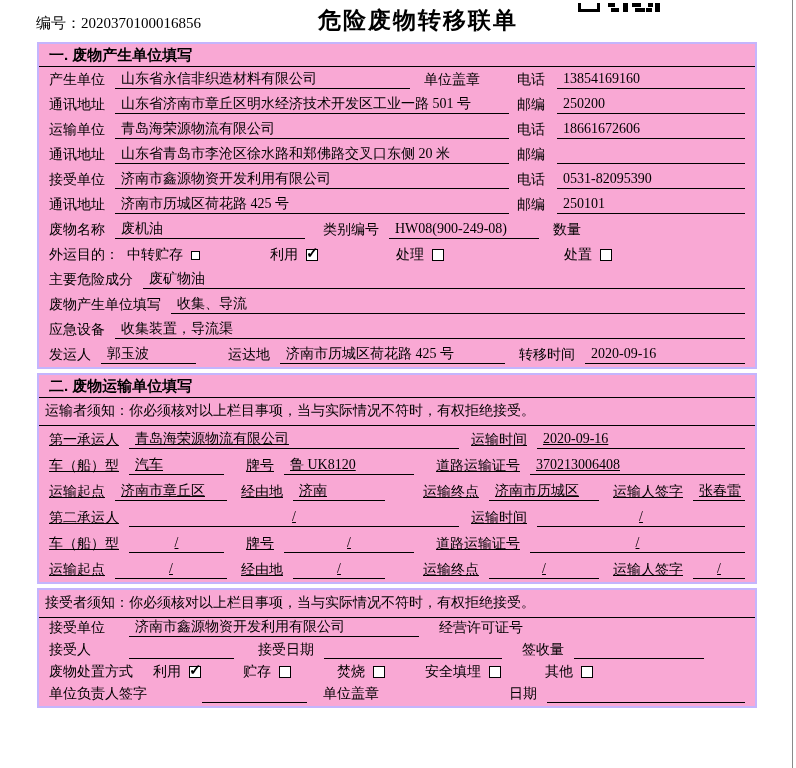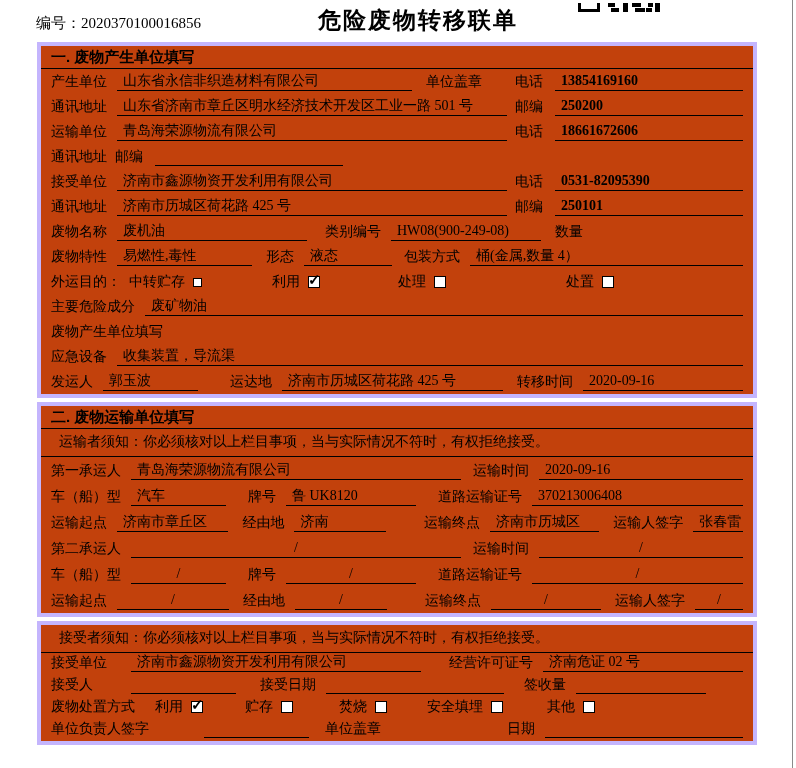--- a/index.html
+++ b/index.html
@@ -13,40 +13,40 @@
   .doc-no { position: absolute; left: 36px; top: 14px; font-size: 15px; white-space: nowrap; }
   .main-title {
     position: absolute; left: 80px; right: 40px; top: 5px; text-align: center;
     font-size: 23px; font-weight: bold; letter-spacing: 2px;
     font-family: "Liberation Sans", "DejaVu Sans", sans-serif;
   }
   .qr { position: absolute; left: 578px; top: 0; }
   .page-edge { position: absolute; right: 3px; top: 0; bottom: 0; width: 1px; background: #8a8a8a; }
 
   .form { position: absolute; left: 37px; top: 42px; width: 720px; }
-  .box { border: 4px solid #c4b5fd; margin-bottom: 4px; background: #c2410c; }
+  .box { border: 2px solid #c4b5fd; margin-bottom: 4px; background: #f9a8d4; }
   .sec-title {
     font-family: "Liberation Sans", "DejaVu Sans", sans-serif;
     font-weight: bold; font-size: 15px; padding: 2px 0 2px 10px;
     border-bottom: 1px solid #000; line-height: 18px;
   }
-  .notice { padding: 4px 0 5px 18px; border-bottom: 1px solid #000; }
+  .notice { padding: 4px 0 5px 6px; border-bottom: 1px solid #000; }
   .row { display: flex; align-items: flex-end; height: 25px; padding: 0 10px 3px 10px; }
-  #s2 .row { height: 26px; }
+  #s2 .row { height: 26px; text-decoration: underline; }
   #s3 .row { height: 22px; }
   .lbl, .rlbl { white-space: nowrap; }
   .u {
     display: inline-block; border-bottom: 1px solid #000; white-space: nowrap;
     min-height: 18px; padding: 0 2px 0 6px; margin-left: 10px; overflow: hidden;
   }
   .u.ctr { text-align: center; padding: 0; }
   .fill { flex: 1 1 auto; min-width: 0; }
   .rgrp { display: flex; align-items: flex-end; width: 228px; flex: none; margin-left: 8px; }
   .rlbl { margin-right: 2px; }
-  .rgrp .u { flex: 1 1 auto; font-weight: bold; }
+  .rgrp .u { flex: 1 1 auto; }
   .opt { display: flex; align-items: center; white-space: nowrap; }
   .cb {
     display: inline-block; width: 12px; height: 12px; border: 1px solid #000;
     margin-left: 8px; position: relative; flex: none; background: #fff;
   }
   .cb.sm { width: 9px; height: 9px; }
   .cb[data-checked="true"]::after {
     content: "\2713"; position: absolute; left: -1px; top: -6px;
     font-size: 15px; font-weight: bold;
   }
@@ -107,20 +107,21 @@
       <span class="lbl">运输单位</span>
       <span class="u fill">青岛海荣源物流有限公司</span>
       <span class="rgrp">
         <span class="rlbl">电话</span>
         <span class="u">18661672606</span>
       </span>
     </div>
 
     <div class="row">
       <span class="lbl">通讯地址</span>
+      <span class="u fill">山东省青岛市李沧区徐水路和郑佛路交叉口东侧 20 米</span>
       <span class="rgrp">
         <span class="rlbl">邮编</span>
         <span class="u"></span>
       </span>
     </div>
 
     <div class="row">
       <span class="lbl">接受单位</span>
       <span class="u fill">济南市鑫源物资开发利用有限公司</span>
       <span class="rgrp">
@@ -139,28 +140,20 @@
     </div>
 
     <div class="row">
       <span class="lbl">废物名称</span>
       <span class="u" style="width:190px">废机油</span>
       <span class="lbl" style="margin-left:18px">类别编号</span>
       <span class="u" style="width:150px">HW08(900-249-08)</span>
       <span class="lbl" style="margin-left:14px">数量</span>
     </div>
 
-    <div class="row">
-      <span class="lbl">废物特性</span>
-      <span class="u" style="width:135px">易燃性,毒性</span>
-      <span class="lbl" style="margin-left:14px">形态</span>
-      <span class="u" style="width:88px">液态</span>
-      <span class="lbl" style="margin-left:12px">包装方式</span>
-      <span class="u fill">桶(金属,数量 4）</span>
-    </div>
 
     <div class="row">
       <span class="lbl">外运目的：</span>
       <span class="opt" style="margin-left:8px">
         <span>中转贮存</span>
         <span class="cb sm" data-checked="false"></span>
       </span>
       <span class="opt" style="margin-left:70px">
         <span>利用</span>
         <span class="cb" data-checked="true"></span>
@@ -175,20 +168,21 @@
       </span>
     </div>
 
     <div class="row">
       <span class="lbl">主要危险成分</span>
       <span class="u fill">废矿物油</span>
     </div>
 
     <div class="row">
       <span class="lbl">废物产生单位填写</span>
+      <span class="u fill">收集、导流</span>
     </div>
 
     <div class="row">
       <span class="lbl">应急设备</span>
       <span class="u fill">收集装置，导流渠</span>
     </div>
 
     <div class="row">
       <span class="lbl">发运人</span>
       <span class="u" style="width:95px">郭玉波</span>
@@ -257,22 +251,21 @@
       <span class="u ctr fill">/</span>
     </div>
   </div>
 
   <div class="box" id="s3">
     <div class="notice">接受者须知：你必须核对以上栏目事项，当与实际情况不符时，有权拒绝接受。</div>
 
     <div class="row">
       <span class="lbl">接受单位</span>
       <span class="u" style="width:290px;margin-left:24px">济南市鑫源物资开发利用有限公司</span>
-      <span class="lbl" style="margin-left:28px">经营许可证号</span>
-      <span class="u fill">济南危证 02 号</span>
+      <span class="lbl" style="margin-left:20px">经营许可证号</span>
     </div>
 
     <div class="row">
       <span class="lbl">接受人</span>
       <span class="u" style="width:105px;margin-left:38px"></span>
       <span class="lbl" style="margin-left:24px">接受日期</span>
       <span class="u" style="width:178px"></span>
       <span class="lbl" style="margin-left:20px">签收量</span>
       <span class="u" style="width:130px"></span>
       <span class="fill"></span>

